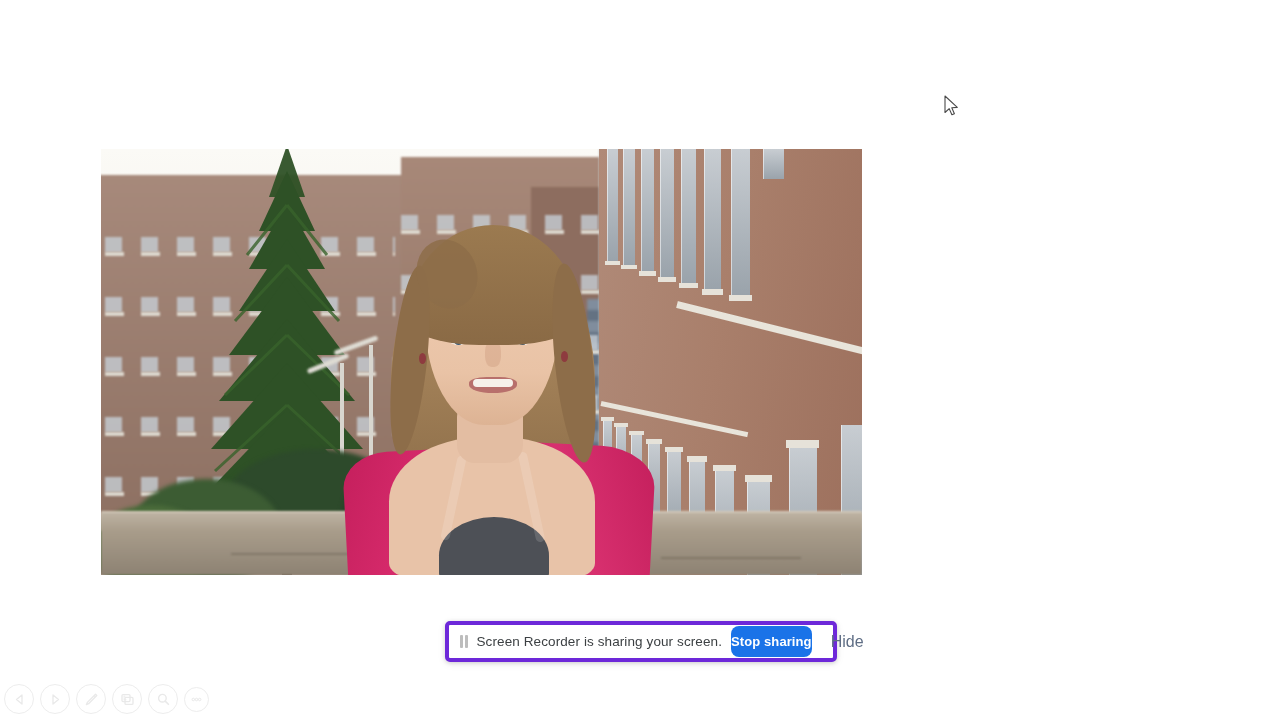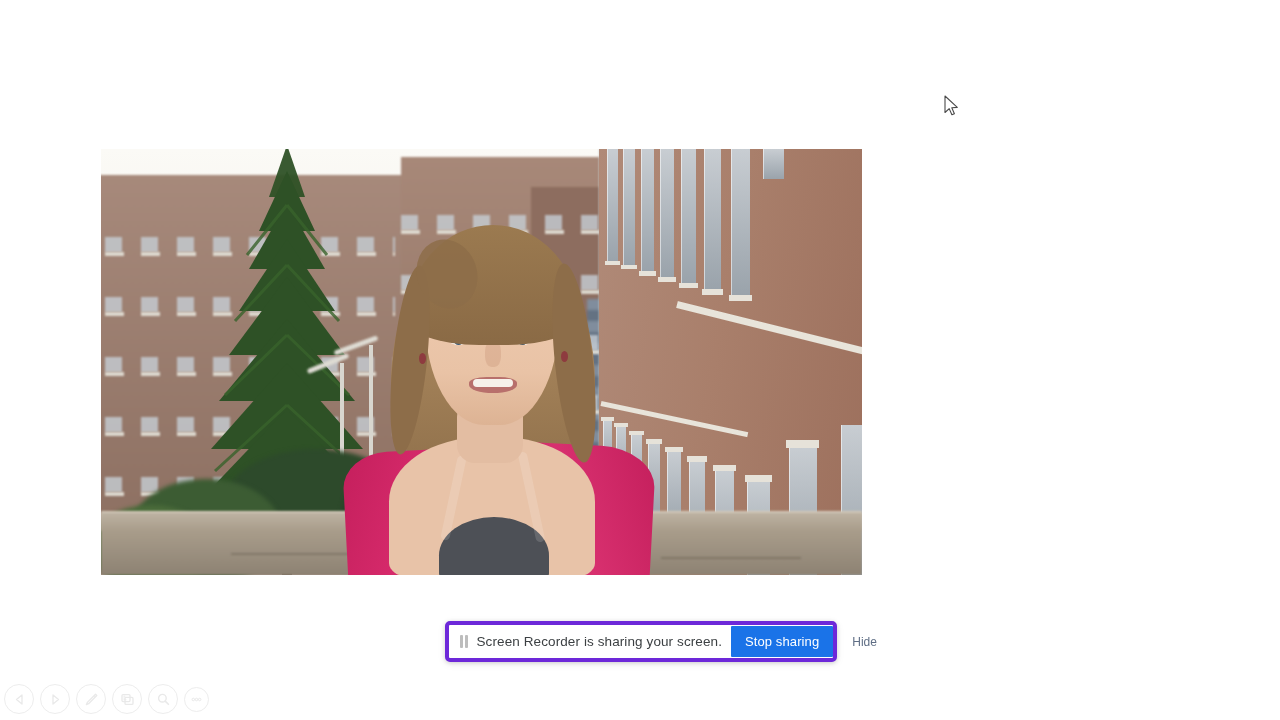--- a/index.html
+++ b/index.html
@@ -266,30 +266,30 @@
     display: block; width: 2.5px; height: 13px;
     background: #bdbdbd; border-radius: 1px;
   }
   .share-text {
     font-size: 13.5px; color: #3c4043; white-space: nowrap;
     flex: 1 1 auto; letter-spacing: .1px;
   }
   .stop-btn {
     flex: 0 0 auto;
     background: #1a73e8; color: #ffffff;
-    border: none; border-radius: 1px;
+    border: none; border-radius: 8px;
     font-family: "Liberation Sans", sans-serif;
-    font-size: 13px; font-weight: normal;
-    padding: 8px 14px;
+    font-size: 13px; font-weight: bold;
+    padding: 8px 0;
     cursor: pointer; letter-spacing: .1px;
   }
   .hide-btn {
     flex: 0 0 auto;
     background: transparent; border: none;
-    color: #5f6e85; font-size: 12px;
+    color: #5f6e85; font-size: 16px;
     font-family: "Liberation Sans", sans-serif;
     cursor: pointer; padding: 6px 4px 6px 10px;
   }
 
   
   .toolbar {
     position: absolute;
     left: 4px; bottom: 6px;
     display: flex; align-items: center; gap: 6px;
   }

